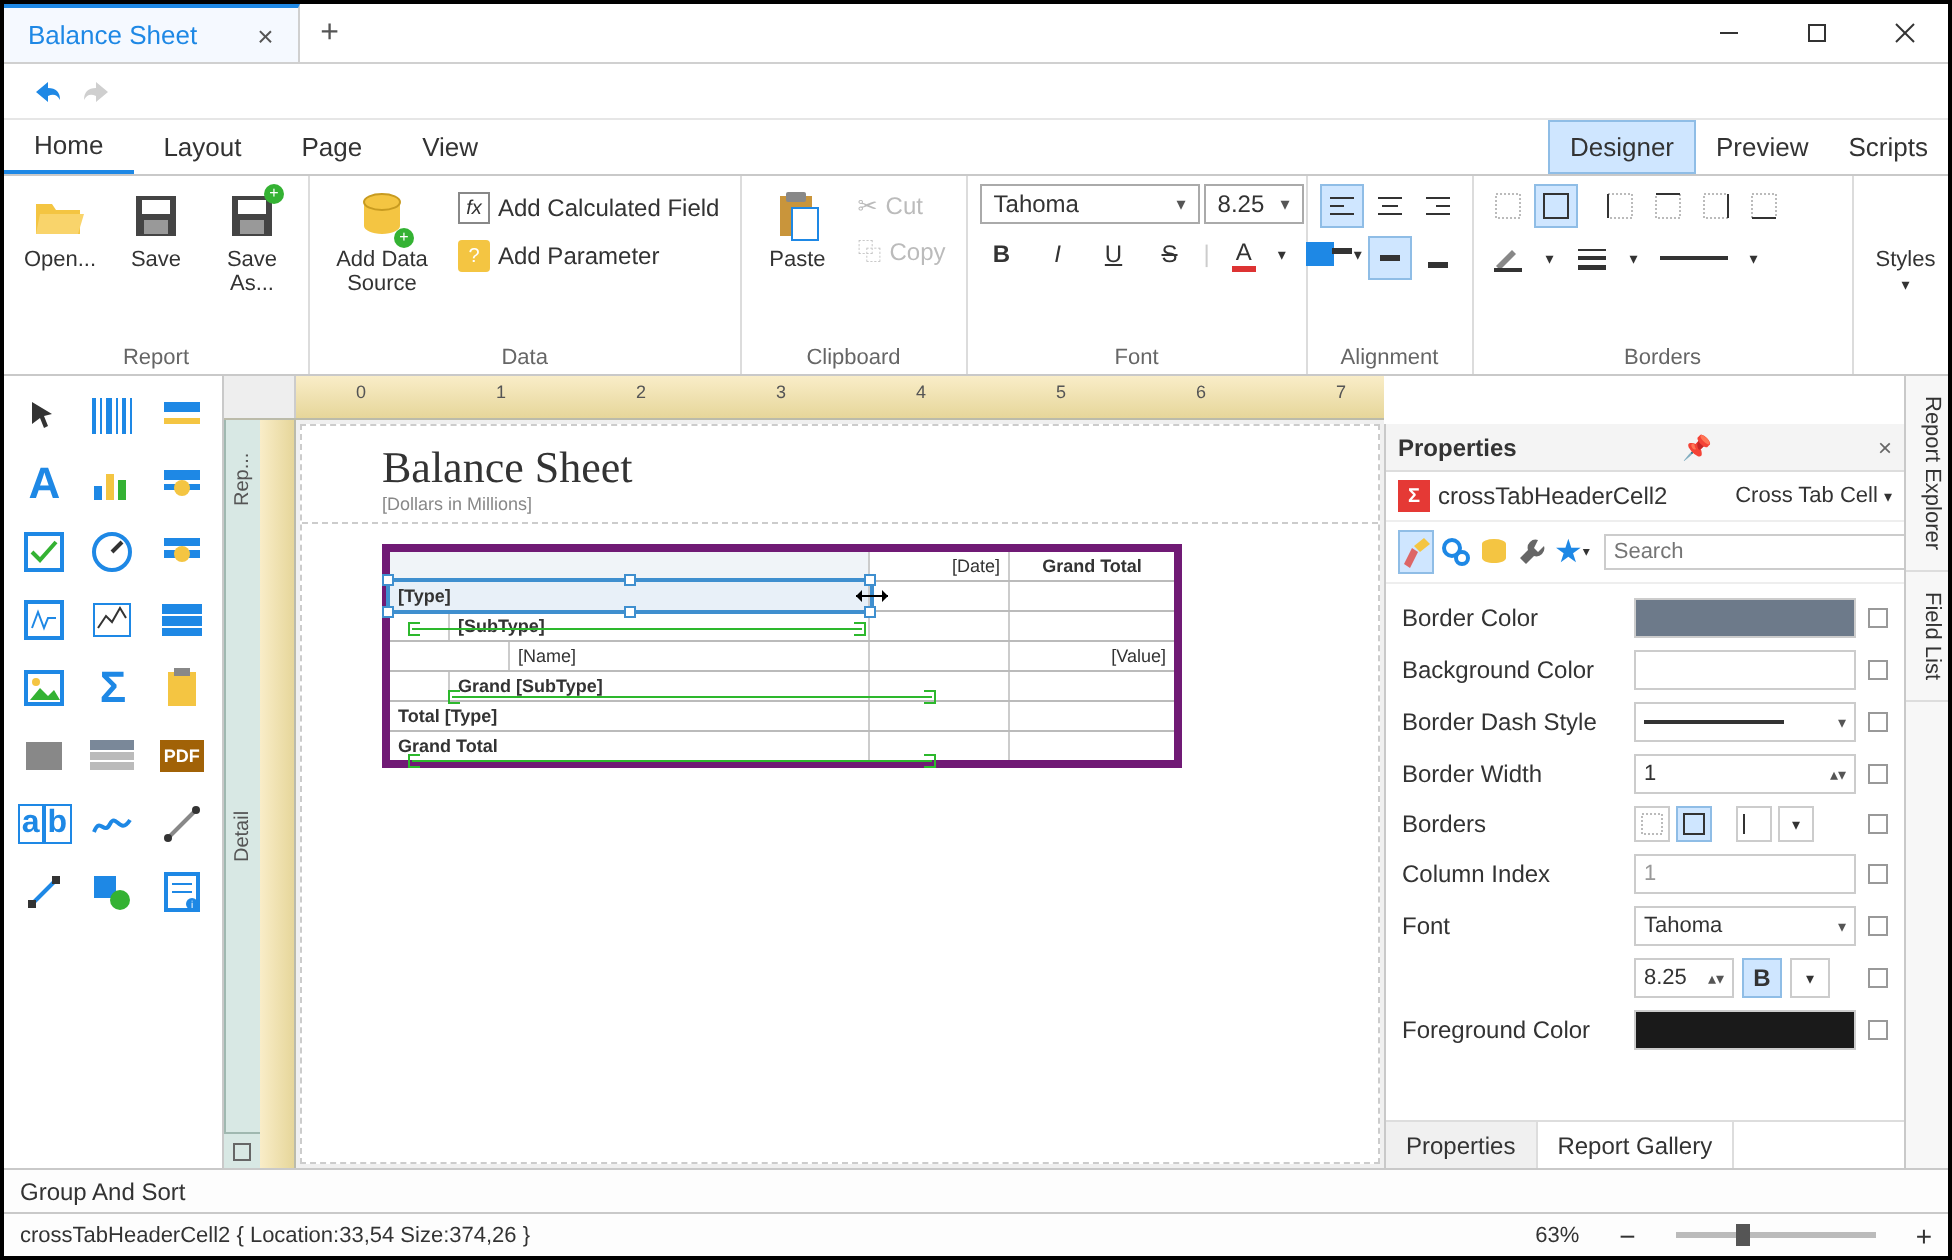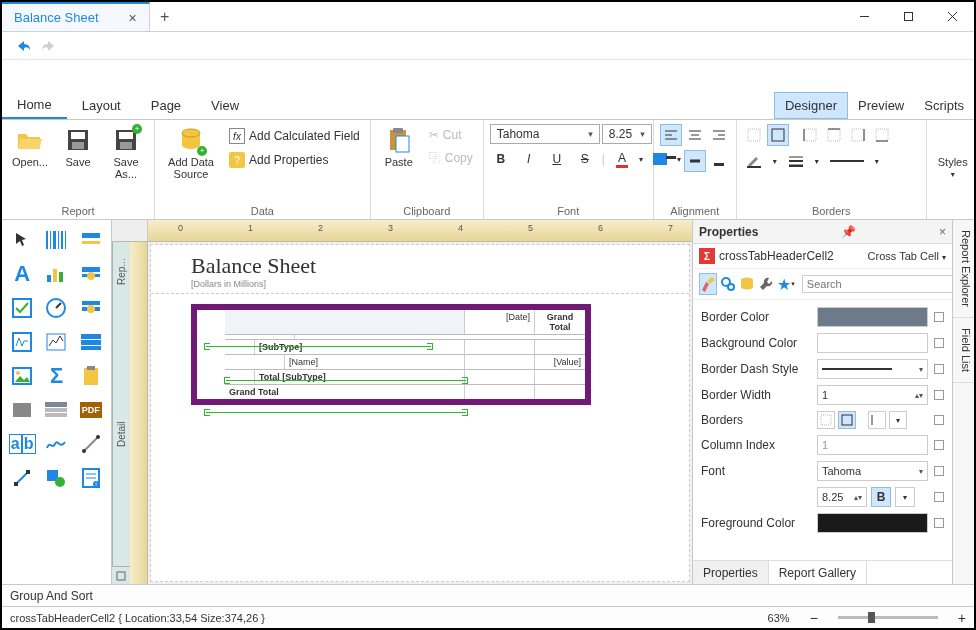--- a/index.html
+++ b/index.html
@@ -15,21 +15,21 @@
 .winbtns { margin-left: auto; display: flex; }
 .winbtn { width: 44px; display: flex; align-items: center; justify-content: center; color: #333; font-size: 14px; }
 .winbtn svg { width: 11px; height: 11px; }
 
 
 .quickbar { height: 28px; display: flex; align-items: center; gap: 8px; padding: 0 12px; border-bottom: 1px solid #e6e6e6; }
 .qb-btn { color: #1e88e5; }
 .qb-btn.dis { color: #bbb; }
 
 
-.ribbon-tabs { height: 28px; display: flex; align-items: stretch; border-bottom: 1px solid #c9c9c9; margin-top: 32px; }
+.ribbon-tabs { height: 28px; display: flex; align-items: stretch; border-bottom: 1px solid #c9c9c9; }
 .rtab { padding: 0 15px; display: flex; align-items: center; font-size: 13px; cursor: pointer; }
 .rtab.active { border-bottom: 2px solid #1e88e5; background: #fff; }
 .rtab-right { margin-left: auto; display: flex; }
 .rtab-r { padding: 12px 10px; display: flex; align-items: center; font-size: 13px; cursor: pointer; }
 .rtab-r.active { background: #cfe6ff; border: 1px solid #8fbde6; }
 
 
 .ribbon { height: 100px; display: flex; border-bottom: 1px solid #c9c9c9; background: #fff; }
 .rgroup { border-right: 1px solid #dcdcdc; display: flex; flex-direction: column; padding: 4px 6px 2px; }
 .rgroup .rgbody { flex: 1; display: flex; align-items: flex-start; gap: 4px; }
@@ -63,34 +63,34 @@
 .spine { width: 18px; background: #dfeae6; border-right: 1px solid #a0b8b0; display: flex; align-items: center; justify-content: center; writing-mode: vertical-rl; transform: rotate(180deg); font-size: 10px; color: #555; }
 .spine.rep { background: #d8e8e4; height: 60px; }
 .spine.det { background: #d8e8e4; flex: 1; }
 .vrule { width: 18px; background: linear-gradient(to right, #f9edc8, #e6d69a); border-right: 1px solid #bba; }
 .surface { flex: 1; background: #fff; position: relative; overflow: hidden; border: 1px dashed #ccc; margin: 2px; }
 .bands { position: absolute; left: 0; top: 0; right: 0; }
 .rep-band { padding: 8px 20px 4px 40px; border-bottom: 1px dashed #ccc; }
 .rtitle { font-size: 22px; font-family: Tahoma; }
 .rsub { font-size: 9px; color: #888; }
 .det-band { padding: 10px 20px 20px 40px; }
-.grid { border: 6px solid #701a75; font-size: 9px; width: 400px; padding-left: 28px; }
+.grid { border: 4px solid #701a75; font-size: 9px; width: 400px; }
 .grow { display: flex; border-bottom: 1px solid #bbb; }
 .grow:last-child { border-bottom: none; }
 .gcell { padding: 2px 4px; border-right: 1px solid #ccc; }
 .grow .gcell:last-child { border-right: none; }
 .gcell.sel3 { background: #e8f0f8; outline: 2px solid #3f8fcf; position: relative; }
 .handle { position: absolute; width: 6px; height: 6px; background: #fff; border: 1px solid #3f8fcf; }
 .greenrule { position: absolute; height: 1px; background: #2db82d; }
 .greenrule::before,.greenrule::after { content:''; position:absolute; width:5px; height:5px; top:-3px; }
 .greenrule::before { left:-2px; border-left:1px solid #2db82d; border-top:1px solid #2db82d; border-bottom:1px solid #2db82d;}
 .greenrule::after { right:-2px; border-right:1px solid #2db82d; border-top:1px solid #2db82d; border-bottom:1px solid #2db82d;}
 
 
-.props { width: 260px; border-left: 1px solid #c9c9c9; display: flex; flex-direction: column; background: #fff; }
+.props { width: 260px; border-left: 1px solid #c9c9c9; display: flex; flex-direction: column; background: #fff; margin-top: 24px; }
 .props-hd { height: 24px; display: flex; align-items: center; padding: 0 6px; background: #f4f4f4; border-bottom: 1px solid #ddd; gap: 6px; }
 .props-hd .pin { margin-left: auto; color: #666; font-size: 12px; }
 .props-sel { display: flex; align-items: center; padding: 4px 6px; gap: 4px; border-bottom: 1px solid #eee; }
 .obj-ic { width: 16px; height: 16px; background: #e53935; color: #fff; display: flex; align-items: center; justify-content: center; font-size: 10px; font-weight: bold; }
 .obj-name { flex: 1; font-size: 12px; }
 .obj-type { font-size: 11px; color: #333; }
 .props-tools { display: flex; gap: 3px; padding: 4px 6px; border-bottom: 1px solid #eee; align-items: center; }
 .pticon { width: 22px; height: 22px; display: flex; align-items: center; justify-content: center; cursor: pointer; }
 .pticon.active { background: #cfe6ff; border: 1px solid #8fbde6; }
 .search { flex: 1; border: 1px solid #ccc; padding: 2px 4px; font-size: 11px; color: #999; margin-left: 4px; }
@@ -227,21 +227,21 @@
             </div>
             <span>Add Data Source</span>
           </div>
         <div class="vcol">
           <div class="hbtn">
               <span style="width:16px;height:16px;border:1px solid #888;display:inline-flex;align-items:center;justify-content:center;font-size:10px;font-style:italic">fx</span>
               <span>Add Calculated Field</span>
             </div>
           <div class="hbtn">
               <span style="width:16px;height:16px;background:#f4c542;border-radius:2px;display:inline-flex;align-items:center;justify-content:center;font-size:10px;color:#fff">?</span>
-              <span>Add Properties</span>
+              <span>Add Parameter</span>
             </div>
         </div>
       </div>
       <div class="rgname">Data</div>
     </div>
 
     <div class="rgroup">
       <div class="rgbody">
         <div class="vbtn">
             <div class="ic">
@@ -614,38 +614,53 @@
               <div class="rsub">[Dollars in Millions]</div>
             </div>
             <div class="det-band" style="position:relative">
               <div class="grid">
                 <div class="grow">
                   <div class="gcell" style="flex:0 0 240px;background:#f0f4f8"></div>
                   <div class="gcell" style="flex:0 0 70px;text-align:right">[Date]</div>
                   <div class="gcell" style="flex:1;text-align:center;font-weight:bold">Grand Total</div>
                 </div>
                 <div class="grow">
+                  <div class="gcell sel3" style="flex:0 0 240px;font-weight:bold">
+                    <span>[Type]</span>
+                    <div class="handle" style="left:-4px;top:-4px"></div><div class="handle" style="right:-4px;top:-4px"></div>
+                    <div class="handle" style="left:-4px;bottom:-4px"></div><div class="handle" style="right:-4px;bottom:-4px"></div>
+                    <div class="handle" style="left:50%;top:-4px;margin-left:-3px"></div><div class="handle" style="left:50%;bottom:-4px;margin-left:-3px"></div>
+                    <svg style="position:absolute;right:-12px;top:2px" width="20" height="10">
+                        <line x1="2" y1="5" x2="18" y2="5" stroke="#000"></line>
+                        <path d="M2 5l3-3v6z M18 5l-3-3v6z" fill="#000"></path>
+                      </svg>
+                  </div>
                   <div class="gcell" style="flex:0 0 70px"></div>
                   <div class="gcell" style="flex:1"></div>
                 </div>
                 <div class="grow">
                   <div class="gcell" style="flex:0 0 30px"></div>
                   <div class="gcell" style="flex:0 0 210px;font-weight:bold">[SubType]</div>
                   <div class="gcell" style="flex:0 0 70px"></div>
                   <div class="gcell" style="flex:1"></div>
                 </div>
                 <div class="grow">
                   <div class="gcell" style="flex:0 0 60px"></div>
                   <div class="gcell" style="flex:0 0 180px">[Name]</div>
                   <div class="gcell" style="flex:0 0 70px"></div>
                   <div class="gcell" style="flex:1;text-align:right">[Value]</div>
                 </div>
                 <div class="grow">
                   <div class="gcell" style="flex:0 0 30px"></div>
-                  <div class="gcell" style="flex:0 0 210px;font-weight:bold">Total [SubType]</div>
+                  <div class="gcell" style="flex:0 0 210px;font-weight:bold">Grand [SubType]</div>
+                  <div class="gcell" style="flex:0 0 70px"></div>
+                  <div class="gcell" style="flex:1"></div>
+                </div>
+                <div class="grow">
+                  <div class="gcell" style="flex:0 0 240px;font-weight:bold">Total [Type]</div>
                   <div class="gcell" style="flex:0 0 70px"></div>
                   <div class="gcell" style="flex:1"></div>
                 </div>
                 <div class="grow">
                   <div class="gcell" style="flex:0 0 240px;font-weight:bold">Grand Total</div>
                   <div class="gcell" style="flex:0 0 70px"></div>
                   <div class="gcell" style="flex:1"></div>
                 </div>
               </div>
               <div class="greenrule" style="left:55px;top:52px;width:225px"></div>

